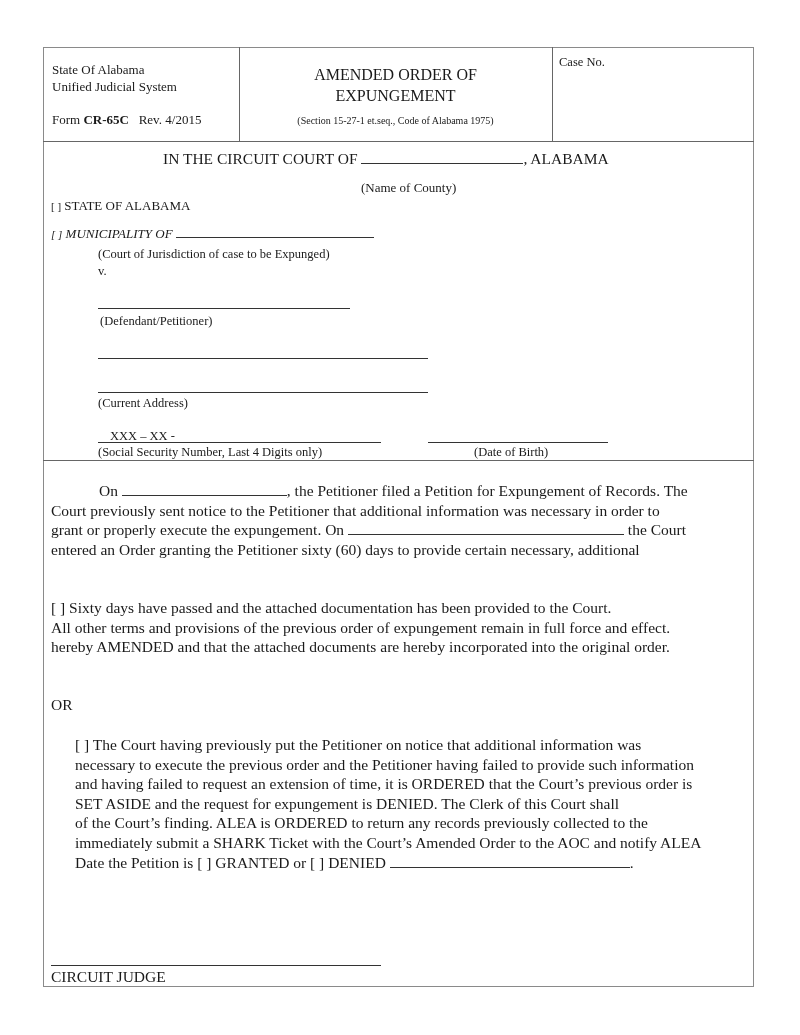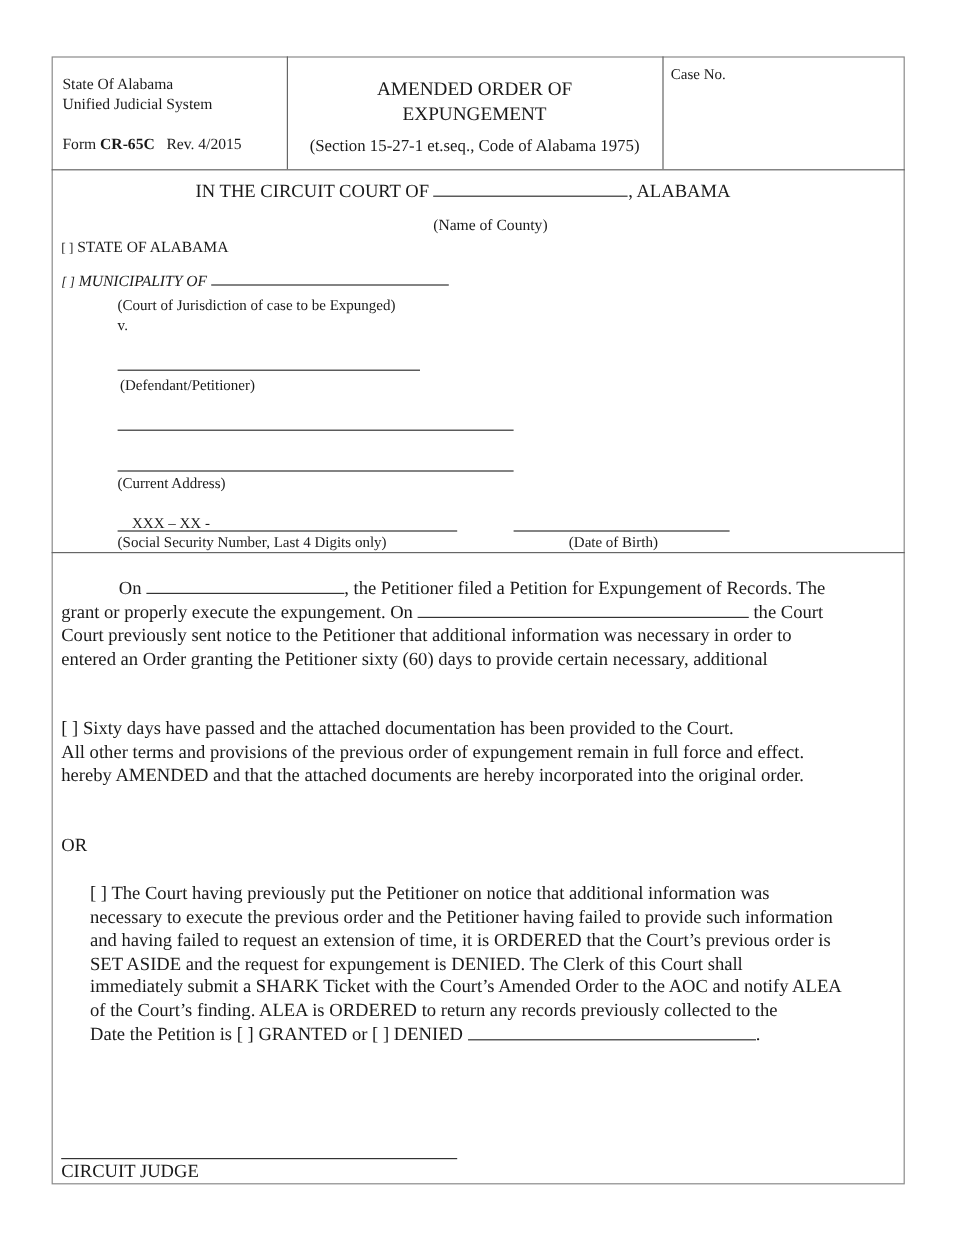--- a/index.html
+++ b/index.html
@@ -6,21 +6,21 @@
   body { width: 800px; height: 1035px; position: relative; overflow: hidden;
          font-family: "Liberation Serif", serif; color: #1a1a1a; }
   .page-frame { position: absolute; left: 43px; top: 47px; width: 711px; height: 940px;
                 border: 1.5px solid #8a8a8a; box-sizing: border-box; }
   .abs { position: absolute; white-space: nowrap; }
   .hline { position: absolute; height: 0; border-top: 1px solid #666; }
   .vline { position: absolute; width: 0; border-left: 1px solid #666; }
   .uline { position: absolute; height: 0; border-top: 1px solid #333; }
   .s13 { font-size: 13px; }
   .s12 { font-size: 12.5px; }
-  .s11 { font-size: 14px; }
+  .s11 { font-size: 10px; }
   .s15 { font-size: 15.5px; }
   .s16 { font-size: 16px; }
   .body-text { position: absolute; left: 51px; width: 690px; font-size: 15.5px; line-height: 19.6px; white-space: nowrap; }
   .blank { display: inline-block; border-bottom: 1px solid #333; height: 13px; vertical-align: baseline; }
   .chk { display: inline-block; }
 </style>
 </head>
 <body>
 
 <div class="page-frame"></div>
@@ -77,26 +77,26 @@
 <div class="uline" style="left:428px; top:442px; width:180px;"></div>
 <div class="abs s12" style="left:474px; top:445px;">(Date of Birth)</div>
 
 <div class="hline" style="left:43px; top:460px; width:711px;"></div>
 
 <div class="body-text" style="top:481px;">
   <div>
     <span style="display:inline-block; width:48px;"></span><span>On</span>
     <span class="blank" style="width:165px;"></span><span>, the Petitioner filed a Petition for Expungement of Records.  The</span>
   </div>
+  <div>Court previously sent notice to the Petitioner that additional information was necessary in order to</div>
   <div>
     <span>grant or properly execute the expungement.  On</span>
     <span class="blank" style="width:276px;"></span>
     <span>the Court</span>
   </div>
-  <div>Court previously sent notice to the Petitioner that additional information was necessary in order to</div>
   <div>entered an Order granting the Petitioner sixty (60) days to provide certain necessary, additional</div>
 </div>
 
 <div class="body-text" style="top:598px;">
   <div>
     <span class="chk">[   ]</span>
     <span>Sixty days have passed and the attached documentation has been provided to the Court.</span>
   </div>
   <div>All other terms and provisions of the previous order of expungement remain in full force and effect.</div>
   <div>hereby AMENDED and that the attached documents are hereby incorporated into the original order.</div>
@@ -105,22 +105,22 @@
 <div class="abs s15" style="left:51px; top:696px;">OR</div>
 
 <div class="body-text" style="top:735px;margin-left:24px;">
   <div>
     <span class="chk">[   ]</span>
     <span>The Court having previously put the Petitioner on notice that additional information was</span>
   </div>
   <div>necessary to execute the previous order and the Petitioner having failed to provide such information</div>
   <div>and having failed to request an extension of time, it is ORDERED that the Court’s previous order is</div>
   <div>SET ASIDE and the request for expungement is DENIED.  The Clerk of this Court shall</div>
+  <div>of the Court’s finding. ALEA is ORDERED to return any records previously collected to the</div>
   <div>immediately submit a SHARK Ticket with the Court’s Amended Order to the AOC and notify ALEA</div>
-  <div>of the Court’s finding. ALEA is ORDERED to return any records previously collected to the</div>
   <div>
     <span>Date the Petition is</span>
     <span class="chk">[   ]</span>
     <span>GRANTED or</span>
     <span class="chk">[   ]</span>
     <span>DENIED</span>
     <span class="blank" style="width:240px;"></span><span>.</span>
   </div>
 </div>
 

